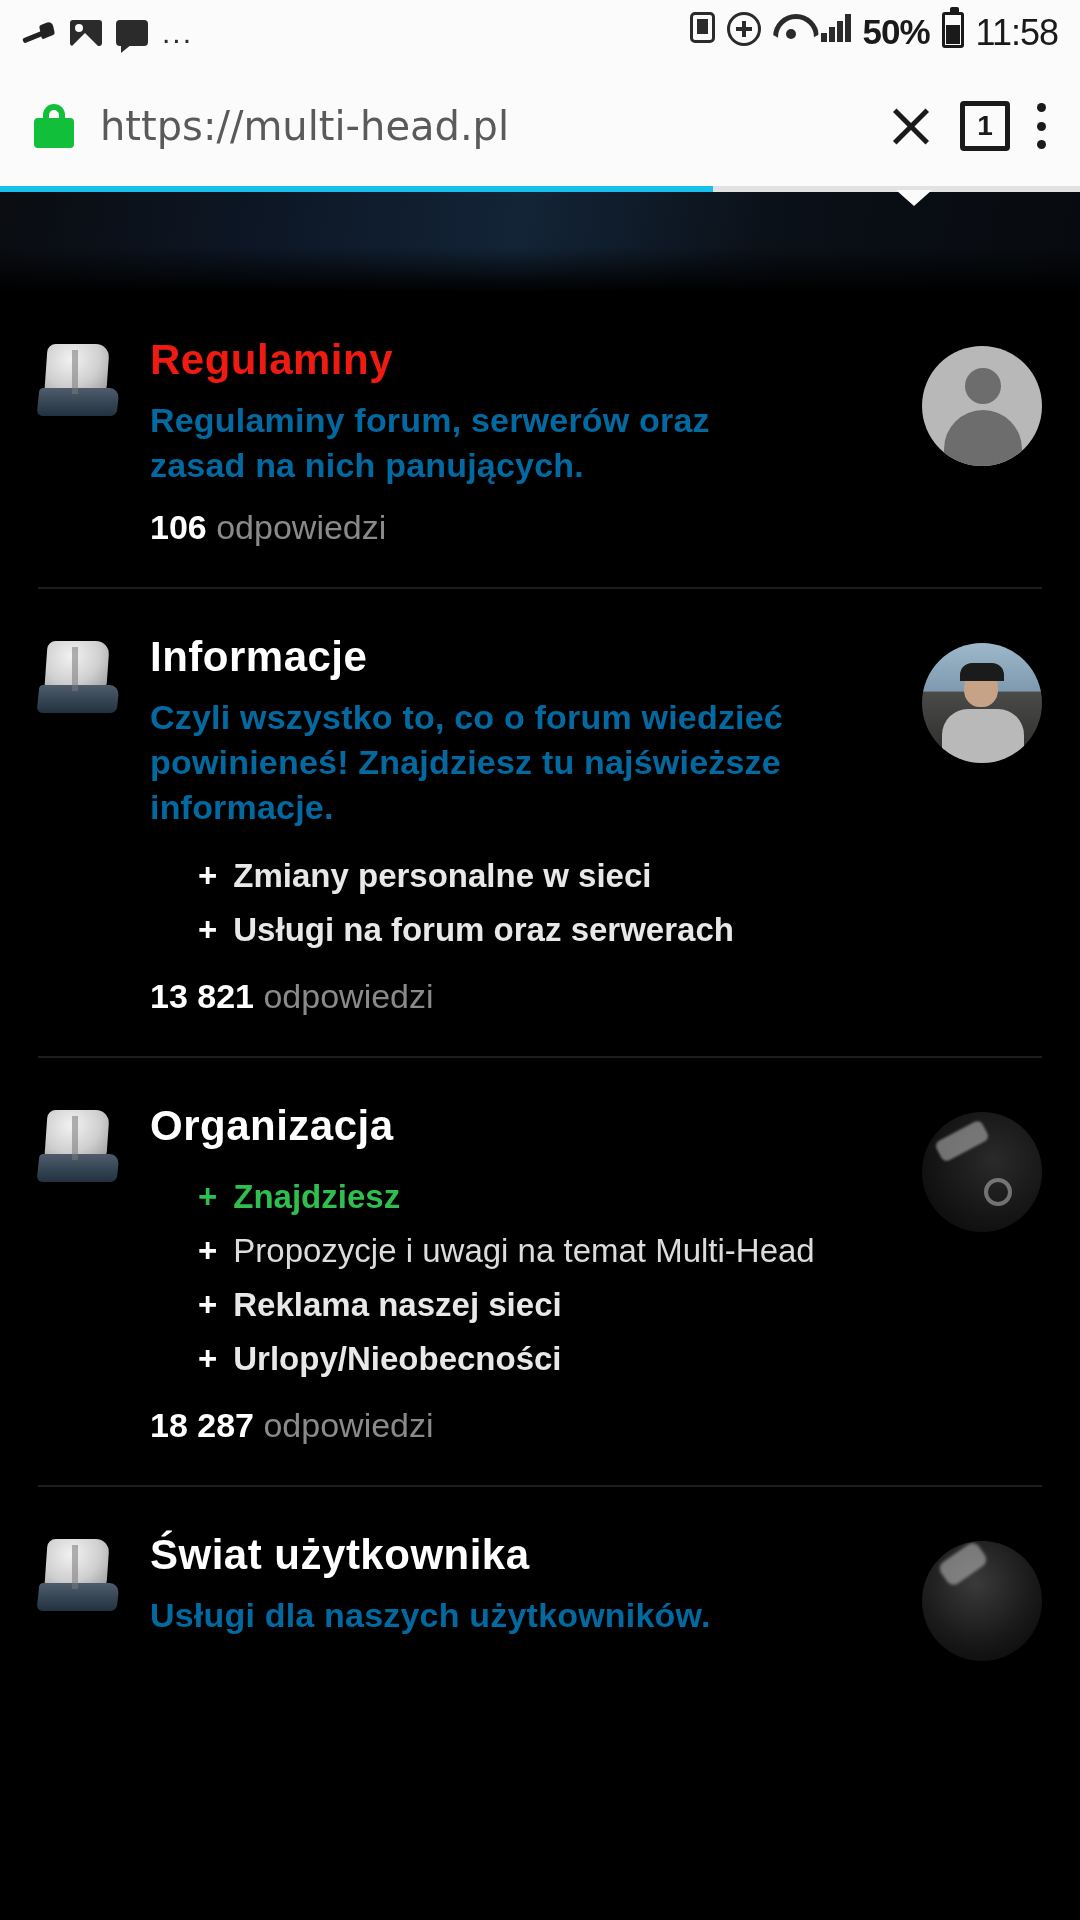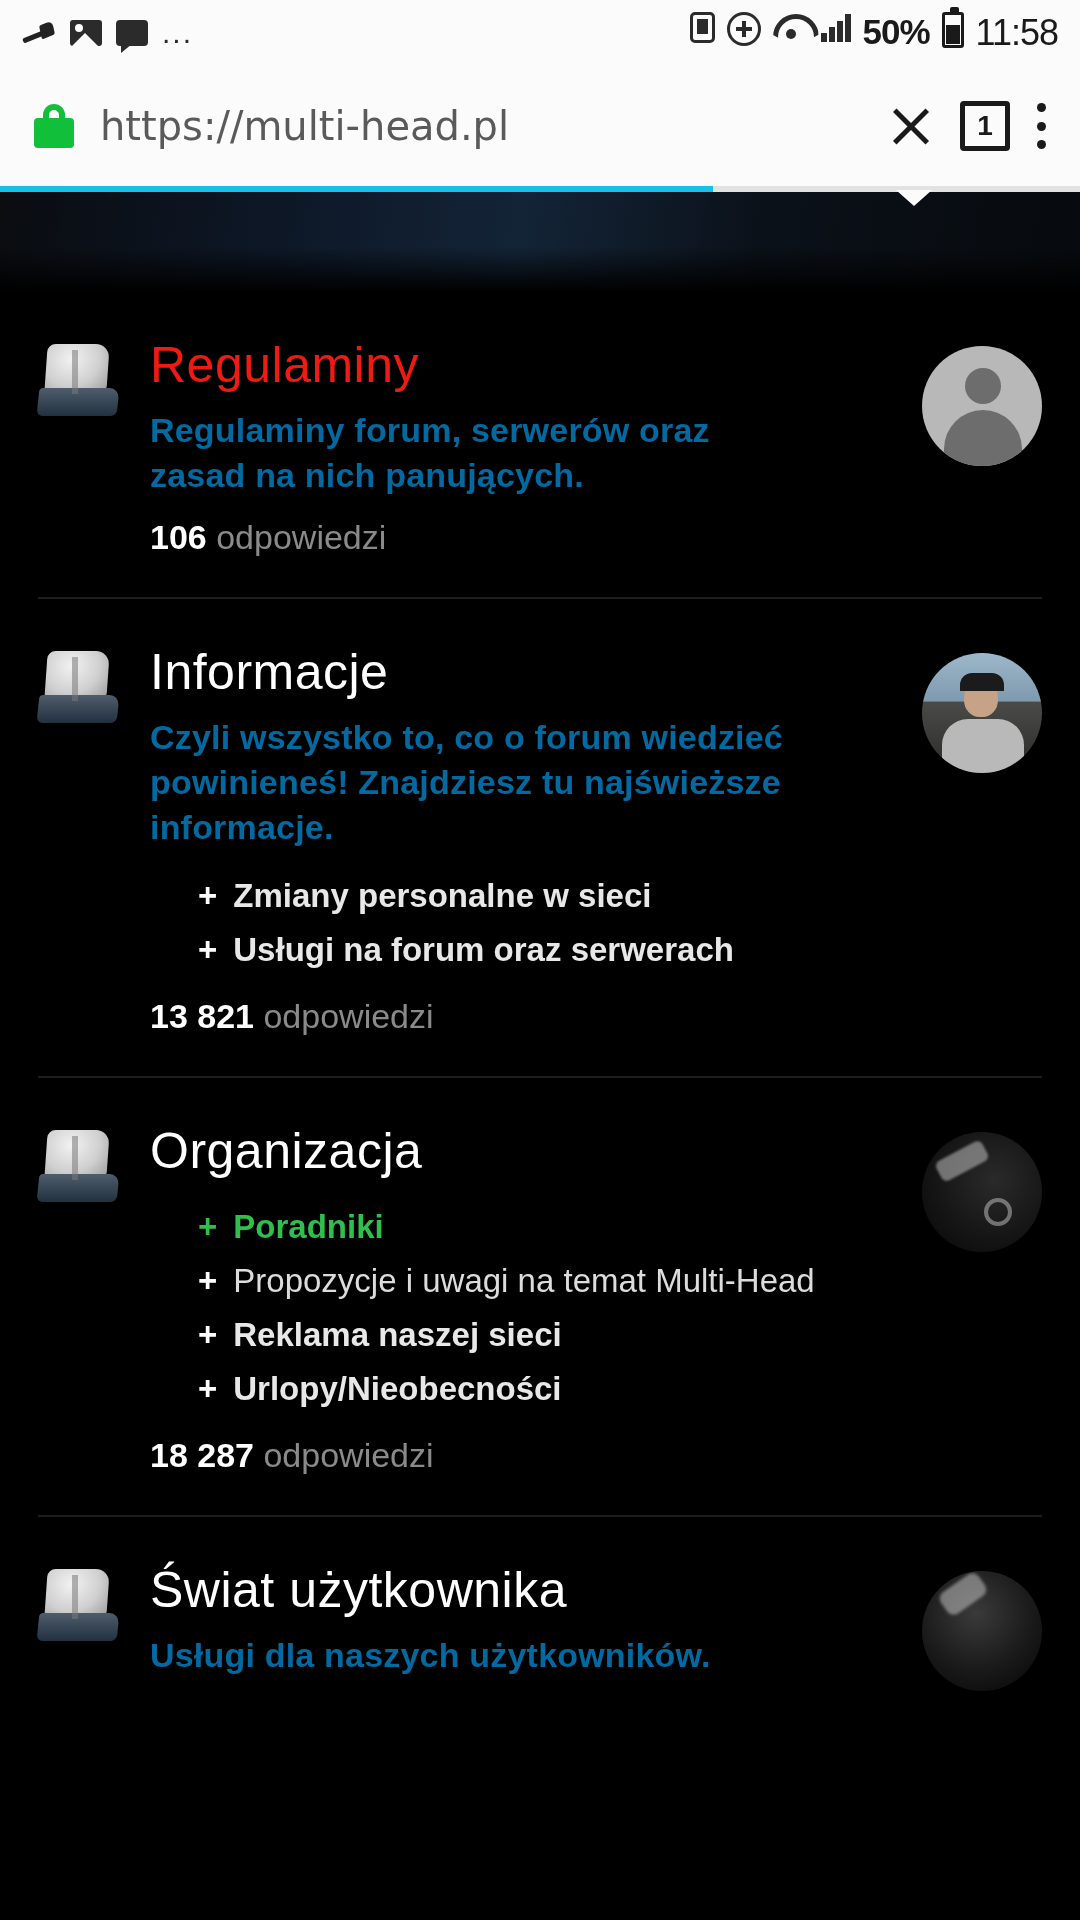--- a/index.html
+++ b/index.html
@@ -335,22 +335,22 @@
   .book-icon .spine {
     position: absolute;
     left: 34px; top: 6px;
     width: 6px; height: 44px;
     background: rgba(120,120,120,0.55);
   }
 
   .row-body { flex: 1; min-width: 0; padding-right: 20px; }
 
   .forum-title {
-    font-size: 50px;
-    font-weight: normal;
+    font-size: 42px;
+    font-weight: bold;
     color: #ffffff;
     letter-spacing: 0.5px;
     margin-bottom: 14px;
   }
   .forum-title.red { color: #ef1b12; }
 
   .forum-desc {
     font-size: 34px;
     color: #0369a1;
     line-height: 1.32;
@@ -576,21 +576,21 @@
           <span class="pages"></span>
             <span class="cover"></span>
             <span class="spine"></span>
         </div>
       </div>
       <div class="row-body">
         <div class="forum-title">Organizacja</div>
         <ul class="sub-list">
           <li class="green">
             <span class="plus">+</span>
-            <span>Poradniki</span>
+            <span>Znajdziesz</span>
           </li>
           <li class="light">
             <span class="plus">+</span>
             <span>Propozycje i uwagi na temat Multi-Head</span>
           </li>
           <li>
             <span class="plus">+</span>
             <span>Reklama naszej sieci</span>
           </li>
           <li>

